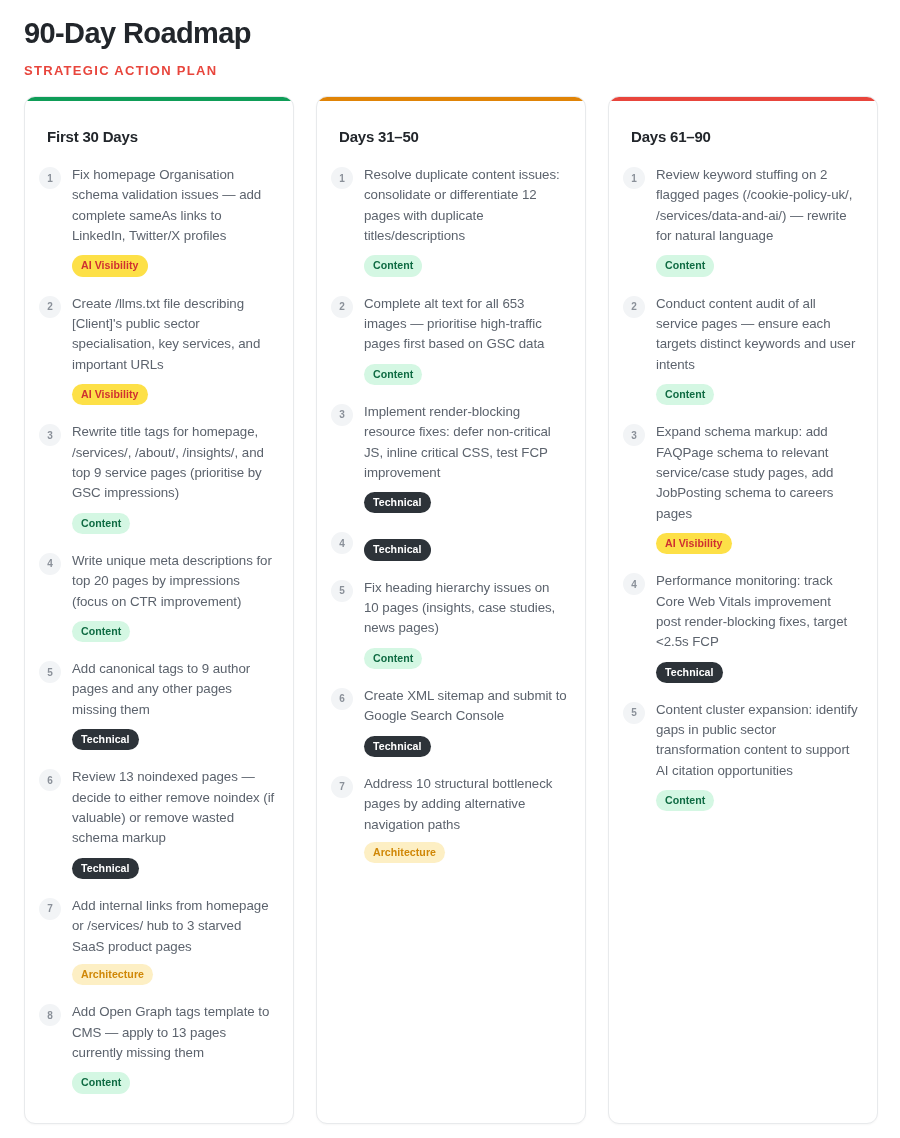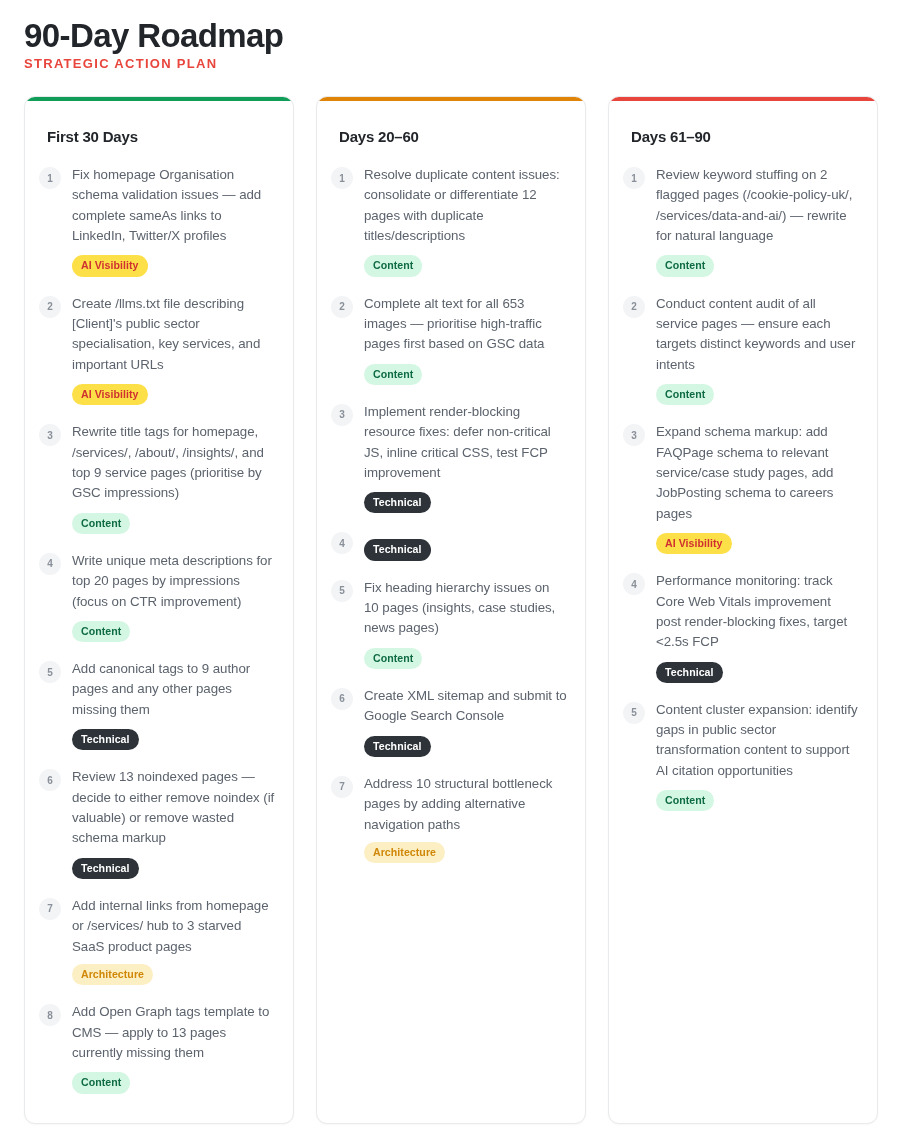--- a/index.html
+++ b/index.html
@@ -18,28 +18,29 @@
     height: 1138px;
     position: relative;
     padding: 0;
     overflow: hidden;
   }
 
   
   .header { padding: 16px 0 0 24px; }
 
   .page-title {
-    font-size: 33px;
+    font-size: 29px;
     font-weight: 700;
     letter-spacing: -0.6px;
     color: #22262b;
     line-height: 1.2;
   }
 
   .page-subtitle {
+    margin-top: 12px;
     font-size: 13px;
     font-weight: 700;
     letter-spacing: 1.3px;
     color: #e8453c;
     text-transform: uppercase;
   }
 
   
   .columns {
     position: absolute;
@@ -175,21 +176,21 @@
             <div class="task-body"><div class="task-text">Add internal links from homepage or /services/ hub to 3 starved SaaS product pages</div><span class="task-tag tag-architecture">Architecture</span></div>
           </li>
           <li class="task">
             <span class="task-num">8</span>
             <div class="task-body"><div class="task-text">Add Open Graph tags template to CMS — apply to 13 pages currently missing them</div><span class="task-tag tag-content">Content</span></div>
           </li>
         </ul>
       </div>
       <div class="card">
         <div class="card-accent" style="background: rgb(224, 132, 7);"></div>
-        <div class="card-title">Days 20–60</div>
+        <div class="card-title">Days 31–50</div>
         <ul class="task-list">
           <li class="task">
             <span class="task-num">1</span>
             <div class="task-body"><div class="task-text">Resolve duplicate content issues: consolidate or differentiate 12 pages with duplicate titles/descriptions</div><span class="task-tag tag-content">Content</span></div>
           </li>
           <li class="task">
             <span class="task-num">2</span>
             <div class="task-body"><div class="task-text">Complete alt text for all 653 images — prioritise high-traffic pages first based on GSC data</div><span class="task-tag tag-content">Content</span></div>
           </li>
           <li class="task">

